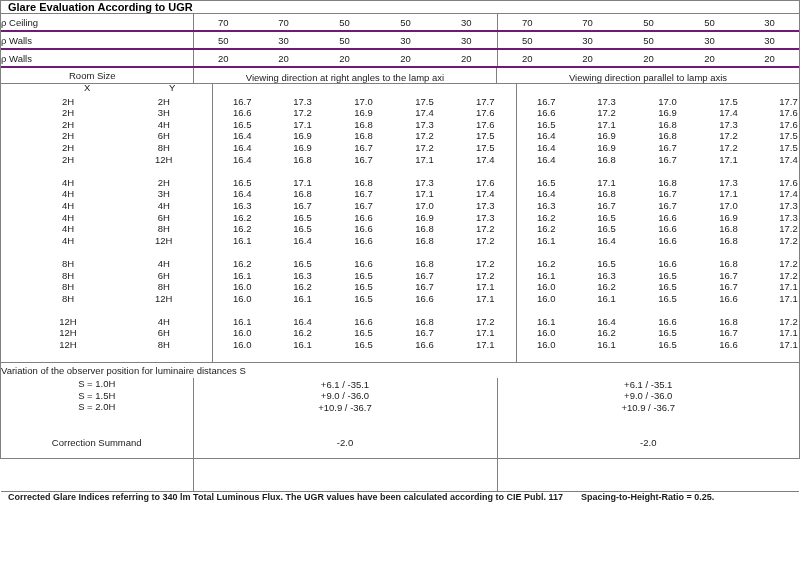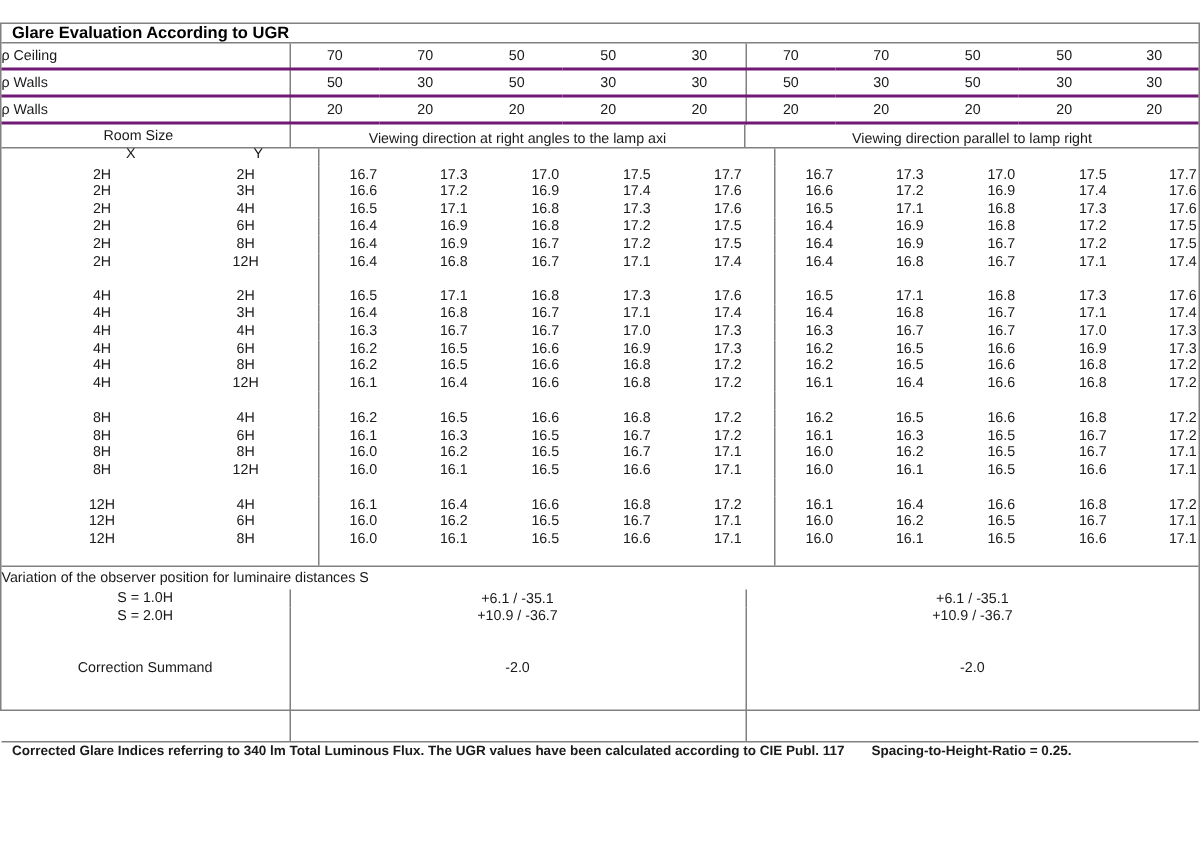--- a/index.html
+++ b/index.html
@@ -17,21 +17,20 @@
     overflow: hidden;
   }
   .sheet {
     width: 800px;
     height: 459px;
     box-sizing: border-box;
     border: 1px solid #808080;
     position: relative;
     display: flex;
     flex-direction: column;
-    margin-top: 15px;
   }
   
   .title-bar {
     height: 24px;
     border-bottom: 1px solid #808080;
     display: flex;
     align-items: center;
     padding-left: 7px;
     box-sizing: border-box;
   }
@@ -230,21 +229,21 @@
   <div class="band">
     <div class="left-col">
       <span class="roomsize">Room Size</span>
       <span class="xlab">X</span>
       <span class="ylab">Y</span>
     </div>
     <div class="dir">
       <span>Viewing direction at right angles to the lamp axi</span>
     </div>
     <div class="dir">
-      <span>Viewing direction parallel to lamp right</span>
+      <span>Viewing direction parallel to lamp axis</span>
     </div>
   </div>
 
   <div class="data-area">
     <table class="data-table">
       <colgroup>
         <col style="width:96px">
           <col style="width:96px">
         <col style="width:60px">
           <col style="width:61px">
@@ -626,20 +625,25 @@
         <col style="width:304px">
         <col style="width:302px">
     </colgroup>
     <tbody>
       <tr>
         <td class="s-label" style="height:11.6px;line-height:11.6px;">S = 1.0H</td>
         <td class="val vline">+6.1 / -35.1</td>
         <td class="val vline">+6.1 / -35.1</td>
       </tr>
       <tr>
+        <td class="s-label" style="height:11.6px;line-height:11.6px;">S = 1.5H</td>
+        <td class="val vline">+9.0 / -36.0</td>
+        <td class="val vline">+9.0 / -36.0</td>
+      </tr>
+      <tr>
         <td class="s-label" style="height:11.6px;line-height:11.6px;">S = 2.0H</td>
         <td class="val vline">+10.9 / -36.7</td>
         <td class="val vline">+10.9 / -36.7</td>
       </tr>
       <tr>
         <td style="height:10px"></td>
         <td class="vline"></td>
         <td class="vline"></td>
       </tr>
     </tbody>

